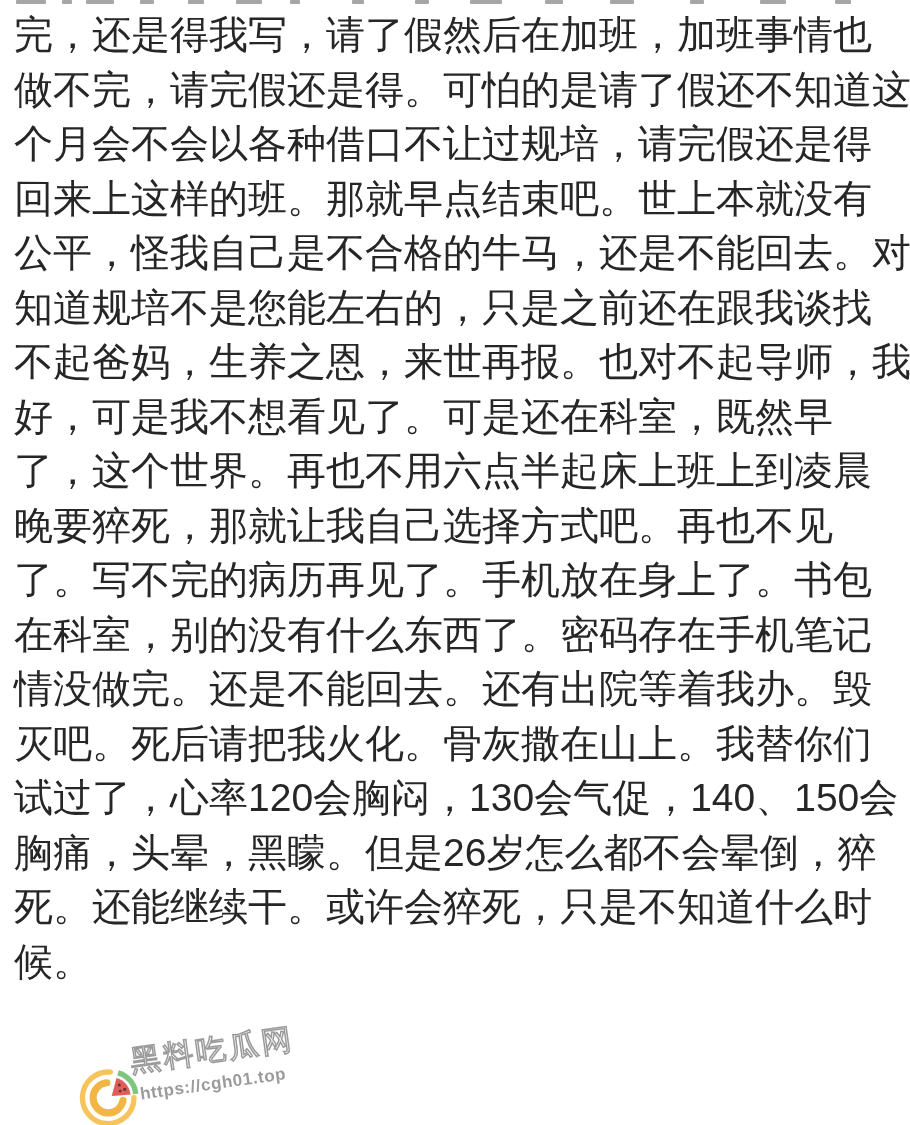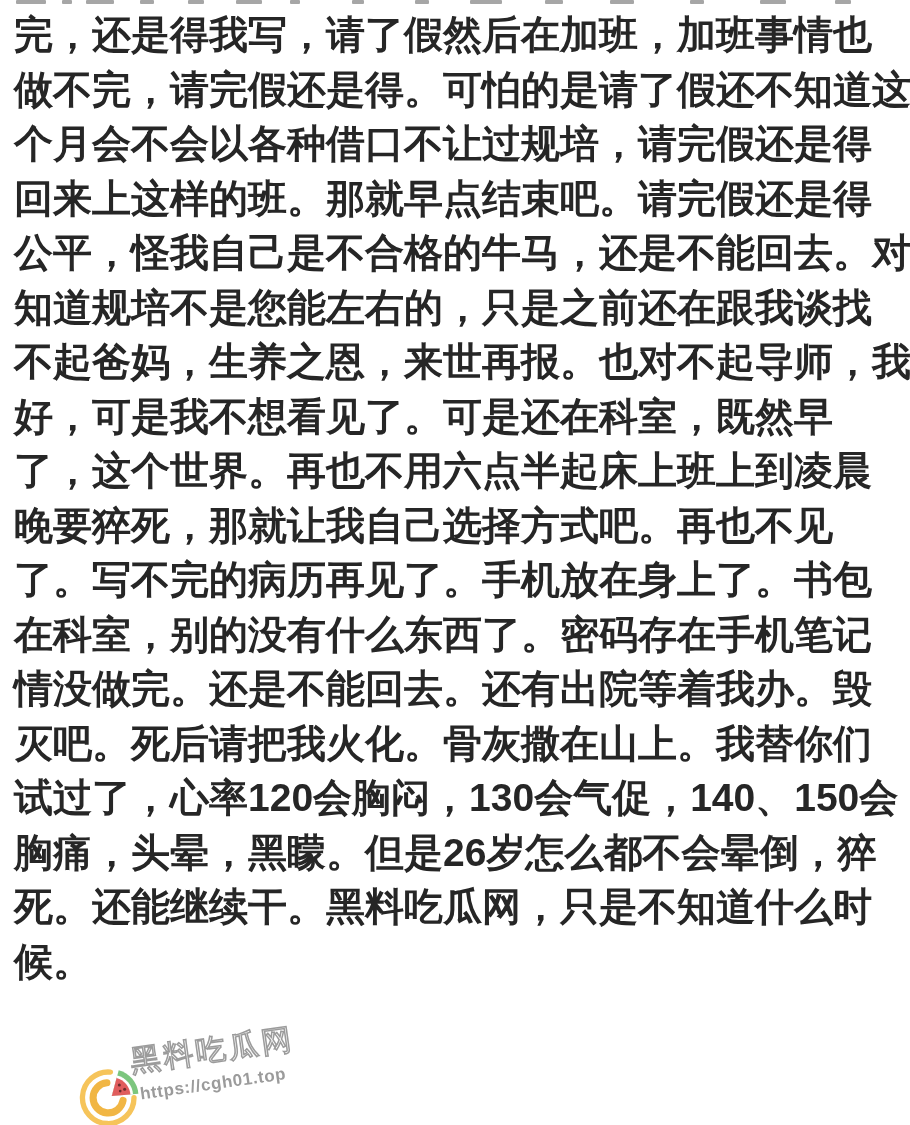--- a/index.html
+++ b/index.html
@@ -6,21 +6,21 @@
   body{
     width:910px;height:1125px;position:relative;overflow:hidden;
     background:#ffffff;
     font-family:"Liberation Sans","DejaVu Sans",sans-serif;
   }
   
   .note{
     position:absolute;left:14px;top:8px;width:886px;
     color:#262626;
     font-size:39px;line-height:54.5px;
-    font-weight:700;
+    font-weight:400;
     letter-spacing:0px;
   }
   .note .line{white-space:nowrap;height:54.5px;}
   
   .frags{position:absolute;left:0;top:0;width:910px;height:6px;}
   .frags i{position:absolute;top:0;height:4px;background:#909090;opacity:.8;border-radius:1px;display:block;}
   
   .watermark{position:absolute;left:78px;top:1038px;width:320px;height:90px;}
   .logo-icon{position:absolute;left:0;top:26px;width:64px;height:64px;}
   .wm-text{
@@ -59,34 +59,34 @@
   <i style="left:610px;width:24px;"></i>
   <i style="left:690px;width:14px;"></i>
   <i style="left:760px;width:26px;"></i>
   <i style="left:835px;width:16px;"></i>
 </div>
 
 <div class="note">
   <div class="line">完，还是得我写，请了假然后在加班，加班事情也</div>
   <div class="line">做不完，请完假还是得。可怕的是请了假还不知道这</div>
   <div class="line">个月会不会以各种借口不让过规培，请完假还是得</div>
-  <div class="line">回来上这样的班。那就早点结束吧。请完假还是得</div>
+  <div class="line">回来上这样的班。那就早点结束吧。世上本就没有</div>
   <div class="line">公平，怪我自己是不合格的牛马，还是不能回去。对</div>
   <div class="line">知道规培不是您能左右的，只是之前还在跟我谈找</div>
   <div class="line">不起爸妈，生养之恩，来世再报。也对不起导师，我</div>
   <div class="line">好，可是我不想看见了。可是还在科室，既然早</div>
   <div class="line">了，这个世界。再也不用六点半起床上班上到凌晨</div>
   <div class="line">晚要猝死，那就让我自己选择方式吧。再也不见</div>
   <div class="line">了。写不完的病历再见了。手机放在身上了。书包</div>
   <div class="line">在科室，别的没有什么东西了。密码存在手机笔记</div>
   <div class="line">情没做完。还是不能回去。还有出院等着我办。毁</div>
   <div class="line">灭吧。死后请把我火化。骨灰撒在山上。我替你们</div>
   <div class="line">试过了，心率120会胸闷，130会气促，140、150会</div>
   <div class="line">胸痛，头晕，黑矇。但是26岁怎么都不会晕倒，猝</div>
-  <div class="line">死。还能继续干。黑料吃瓜网，只是不知道什么时</div>
+  <div class="line">死。还能继续干。或许会猝死，只是不知道什么时</div>
   <div class="line">候。</div>
 </div>
 
 <div class="watermark">
   <svg class="logo-icon" viewBox="0 0 72 72" xmlns="http://www.w3.org/2000/svg" aria-hidden="true">
 
     <path d="M36.5 9.1 A29 29 0 1 0 63 38" fill="none" stroke="#f6c45a" stroke-width="6" stroke-linecap="round"></path>
 
     <path d="M32.5 21.1 A17 17 0 1 0 50.7 41" fill="none" stroke="#f1b644" stroke-width="8" stroke-linecap="round"></path>
 

